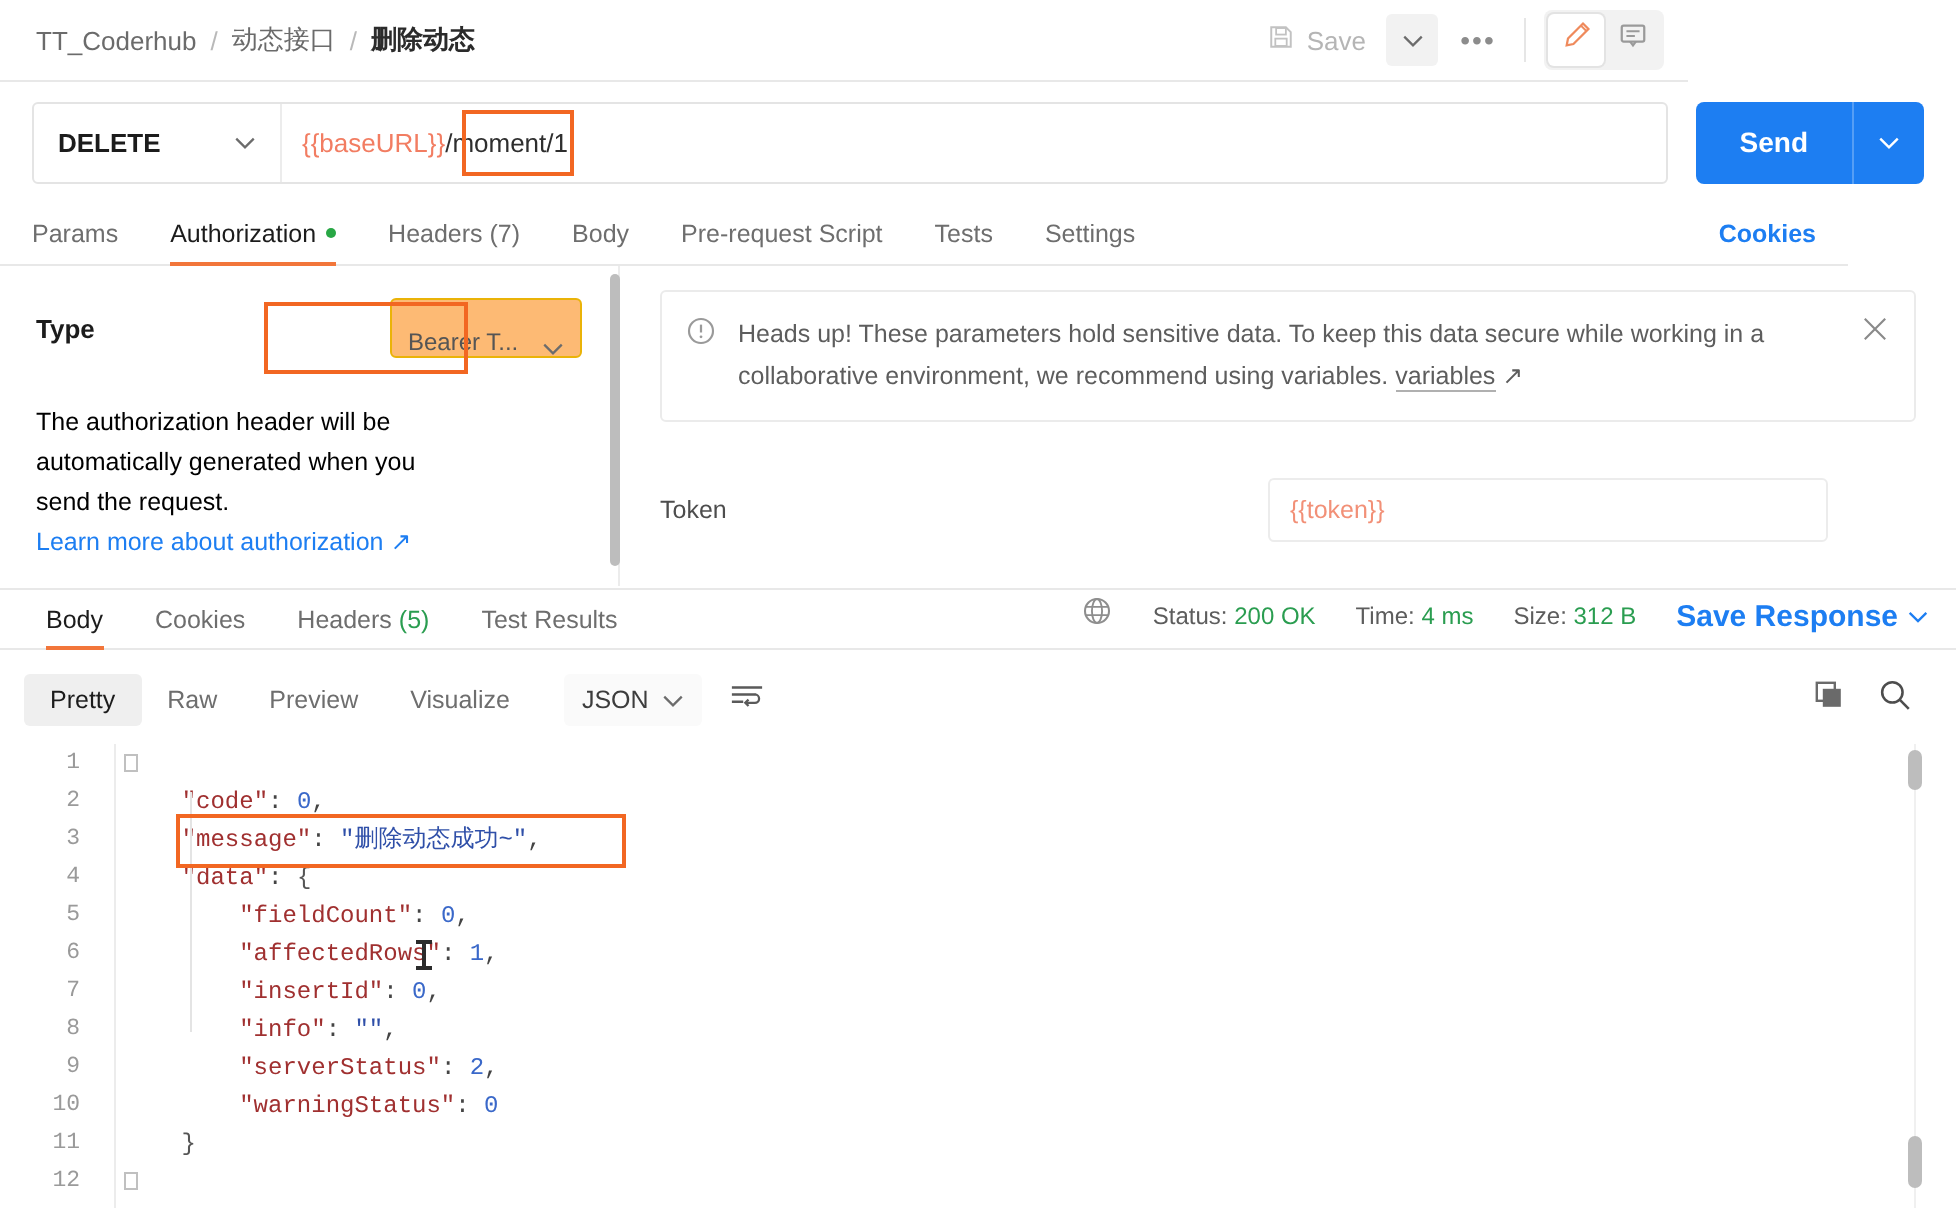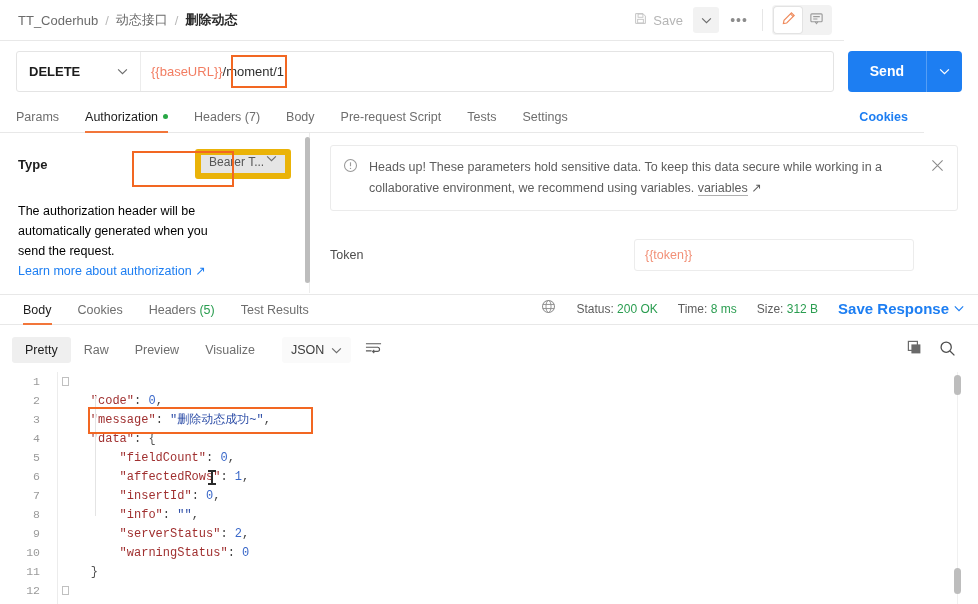--- a/index.html
+++ b/index.html
@@ -97,22 +97,22 @@
     background: #28a745; margin-left: 5px; vertical-align: 2px;
   }
   .cookies-link { margin-left: auto; font-size: 12.5px; color: #1d7ef2; font-weight: bold; padding-bottom: 8px; }
 
   
   .authwrap { position: absolute; left: 0; top: 133px; width: 978px; height: 160px; display: flex; }
   .authleft { width: 309px; position: relative; padding: 16px 18px 0 18px; }
   .auth-type-row { display: flex; align-items: center; justify-content: space-between; }
   .auth-type-label { font-size: 13px; font-weight: bold; color: #1c1c1c; }
   .type-select {
-    width: 96px; height: 30px; border: 6px solid #eab308; border-radius: 3px;
-    background: #e5e5e5; display: flex; align-items: flex-start; justify-content: space-between;
+    width: 96px; height: 30px; border: 1px solid #eab308; border-radius: 3px;
+    background: #fdba74; display: flex; align-items: flex-end; justify-content: space-between;
     padding: 0 8px; font-size: 12px; color: #555;
   }
   .auth-desc { margin-top: 22px; font-size: 12.5px; line-height: 20px; color: #000000; width: 196px; }
   .auth-link { margin-top: 2px; font-size: 12.5px; color: #1d7ef2; }
   .auth-scroll {
     position: absolute; right: -1px; top: 4px; width: 5px; height: 146px;
     background: #bdbdbd; border-radius: 3px;
   }
   .vsep { width: 1px; background: #ececec; }
   .authright { flex: 1; padding: 12px 20px 0 20px; position: relative; }
@@ -338,21 +338,21 @@
 
     <div class="meta">
       <span>
         <svg width="15" height="15" viewBox="0 0 16 16">
             <circle cx="8" cy="8" r="6.4" fill="none" stroke="#8e8e8e" stroke-width="1.1"></circle>
             <ellipse cx="8" cy="8" rx="2.7" ry="6.4" fill="none" stroke="#8e8e8e" stroke-width="1"></ellipse>
             <path d="M1.9 5.8h12.2M1.9 10.2h12.2" stroke="#8e8e8e" stroke-width="1"></path>
           </svg>
       </span>
       <span class="meta-item"><span>Status:</span> <span class="meta-val">200 OK</span></span>
-      <span class="meta-item"><span>Time:</span> <span class="meta-val">8 ms</span></span>
+      <span class="meta-item"><span>Time:</span> <span class="meta-val">4 ms</span></span>
       <span class="meta-item"><span>Size:</span> <span class="meta-val">312 B</span></span>
       <span class="save-resp">
           <span>Save Response</span>
         <svg width="10" height="7" viewBox="0 0 12 8">
             <path d="M1 1.5L6 6.5 11 1.5" fill="none" stroke="#1d7ef2" stroke-width="1.4"></path>
           </svg>
       </span>
     </div>
   </div>
 

